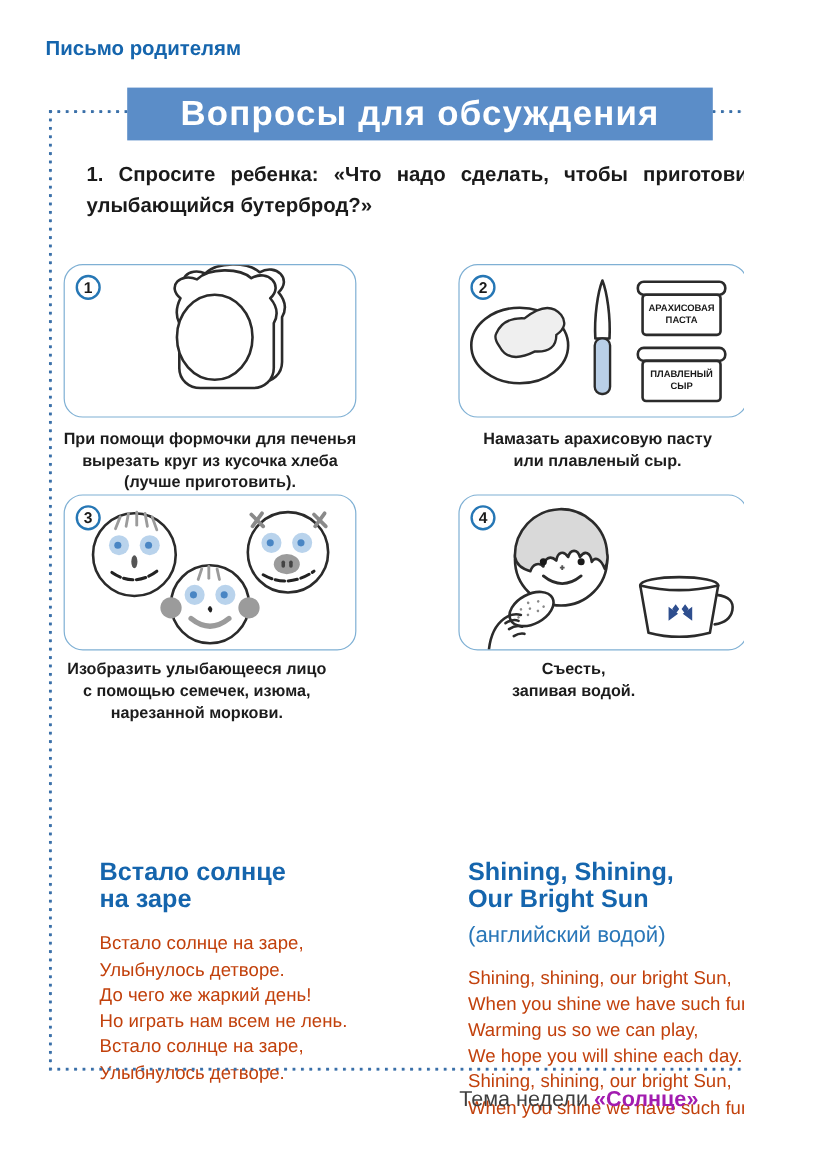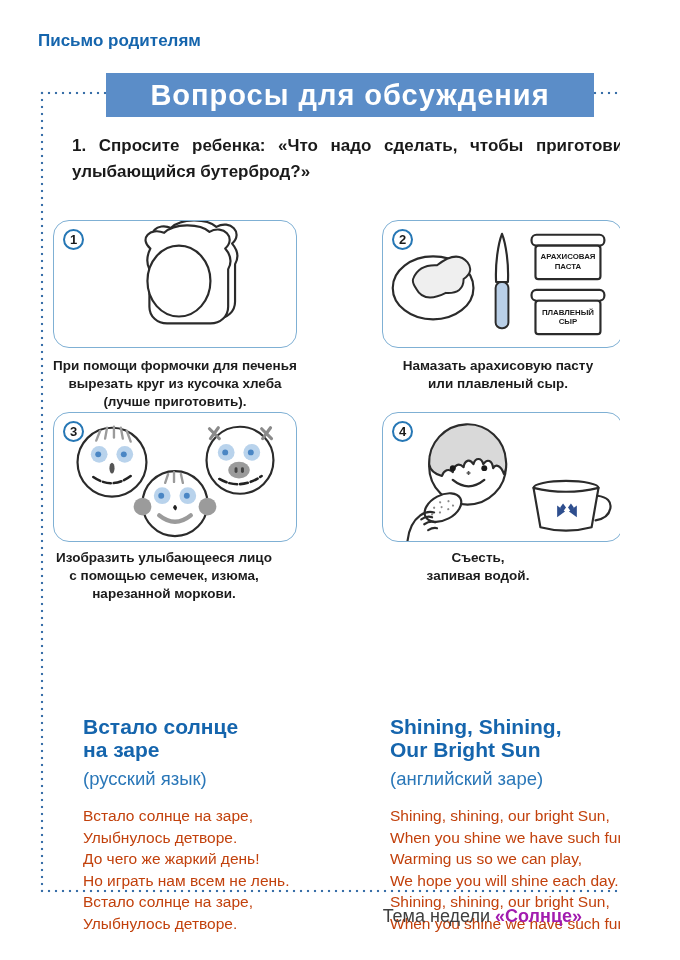--- a/index.html
+++ b/index.html
@@ -187,32 +187,31 @@
     </svg>
   </div>
   <div class="caption" style="left:348px; top:549px; width:260px;">Съесть,
 запивая водой.</div>
 
 
 
   <div class="song-col left">
     <div class="song-title">Встало солнце
 на заре</div>
-    <div class="song-lang">(русский язык)</div>
     <div class="song-lyrics">Встало солнце на заре,
 Улыбнулось детворе.
 До чего же жаркий день!
 Но играть нам всем не лень.
 Встало солнце на заре,
 Улыбнулось детворе.</div>
   </div>
   <div class="song-col right">
     <div class="song-title">Shining, Shining,
 Our Bright Sun</div>
-    <div class="song-lang">(английский заре)</div>
+    <div class="song-lang">(английский водой)</div>
     <div class="song-lyrics">Shining, shining, our bright Sun,
 When you shine we have such fun.
 Warming us so we can play,
 We hope you will shine each day.
 Shining, shining, our bright Sun,
 When you shine we have such fun.</div>
   </div>
 
   <div class="footer">
     <span>Тема недели </span><b>«Солнце»</b>

